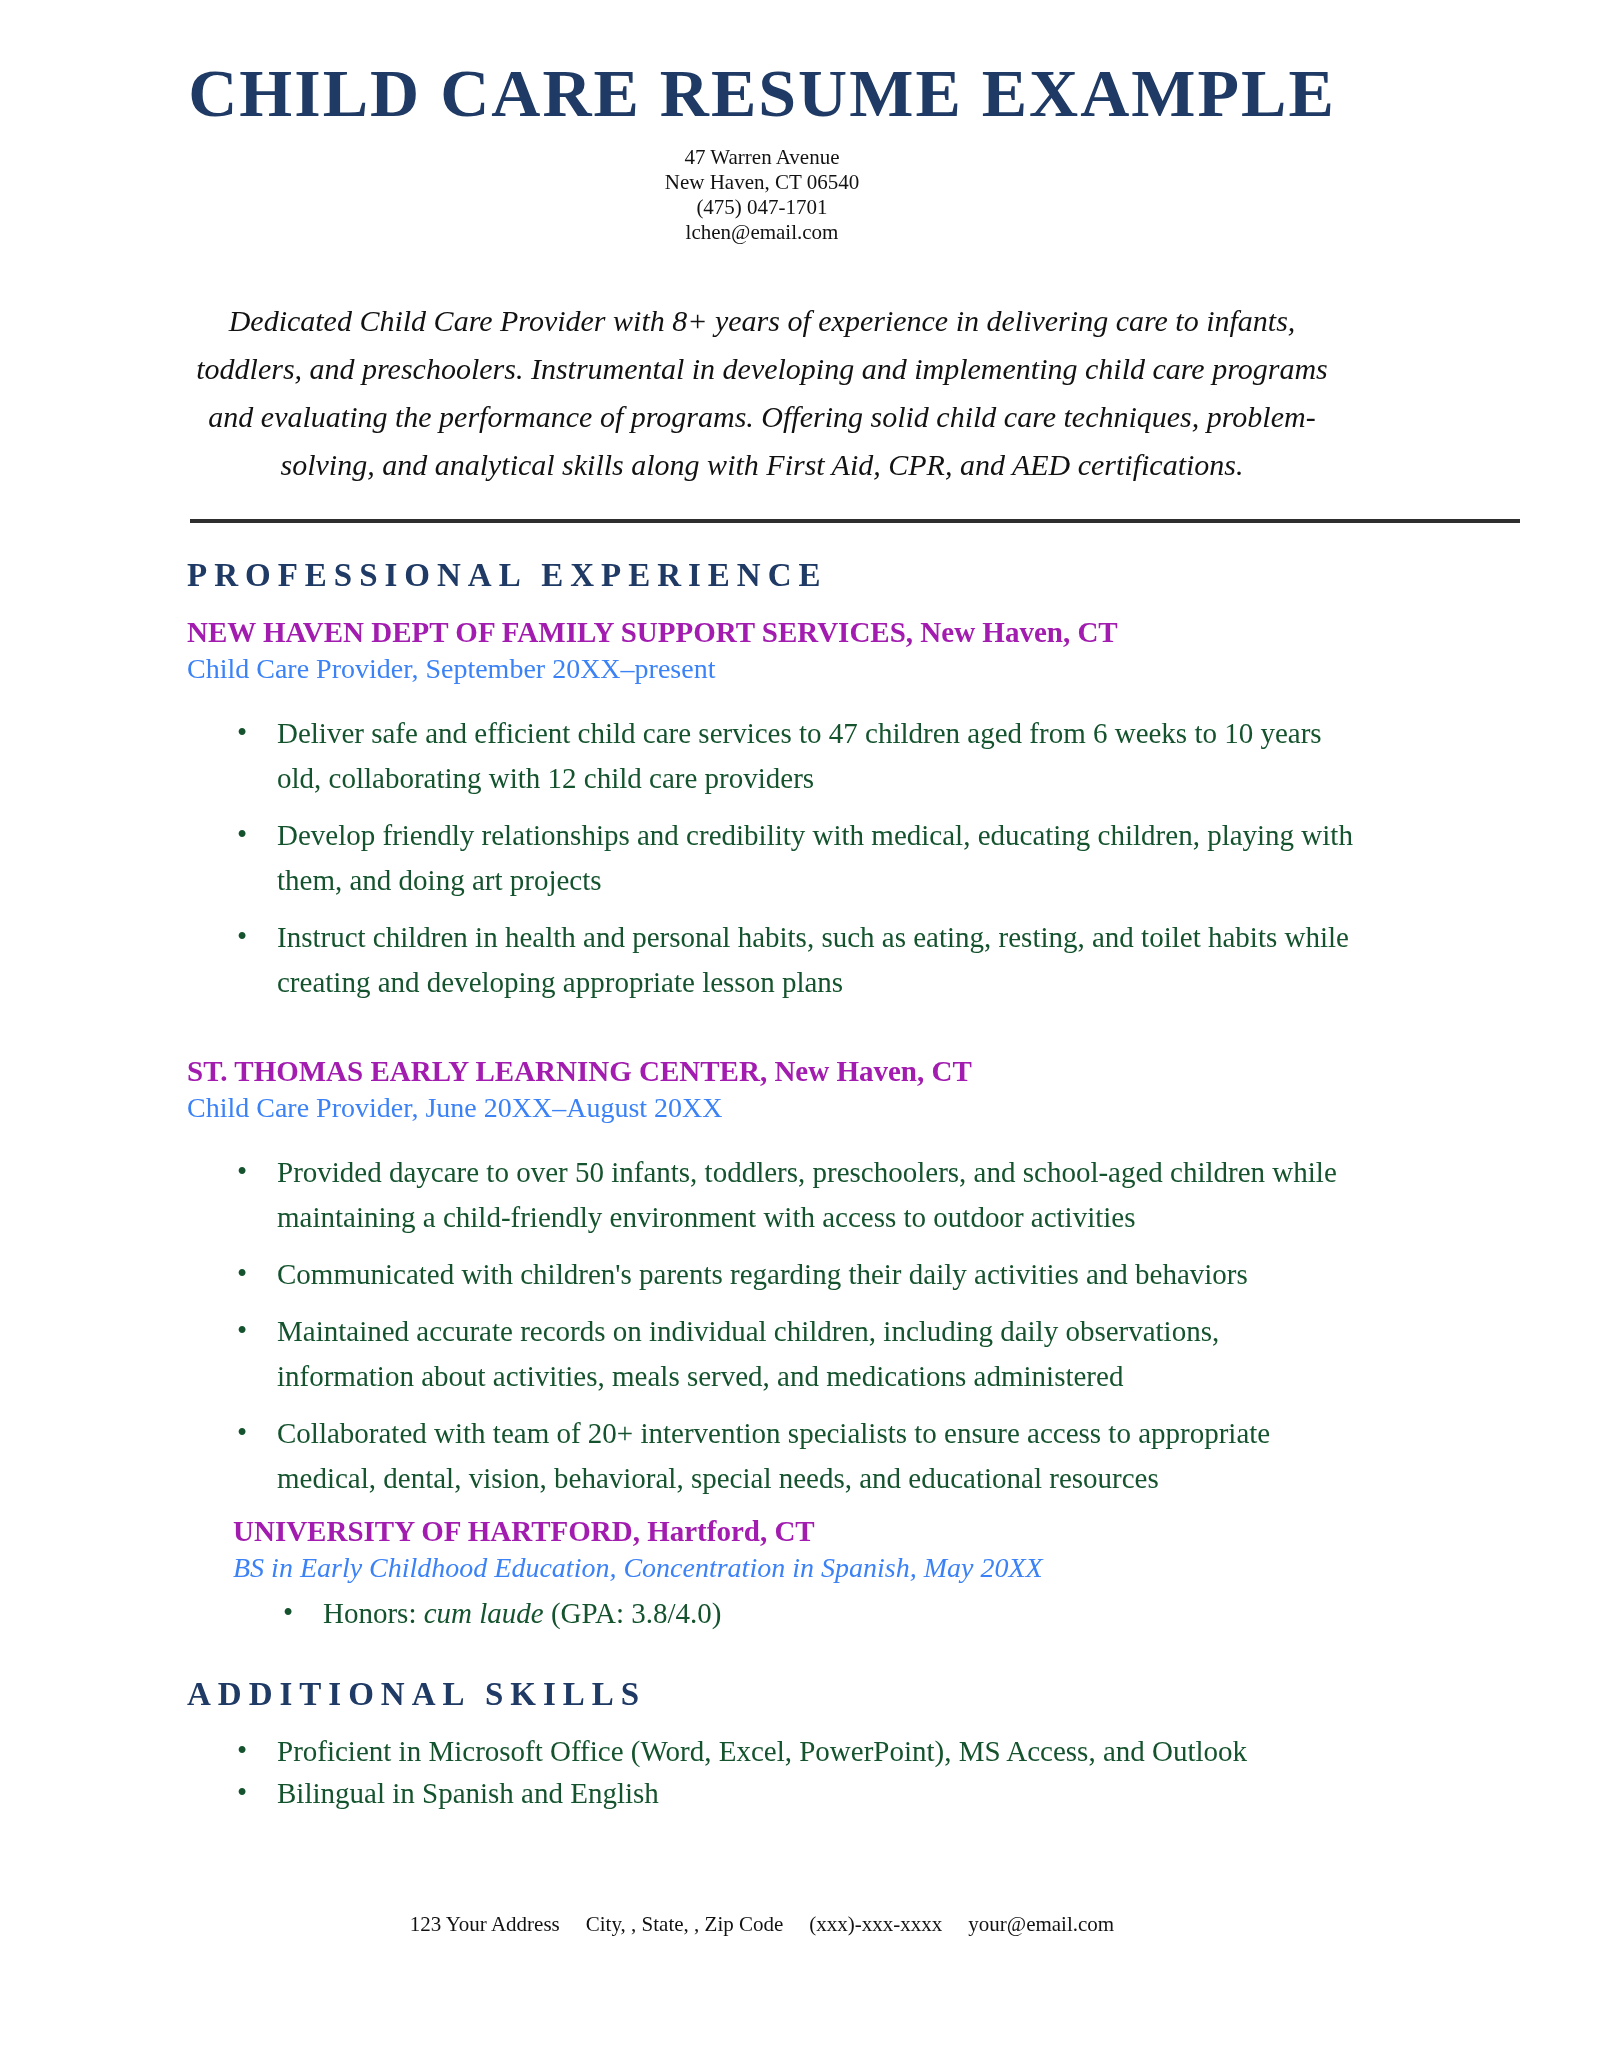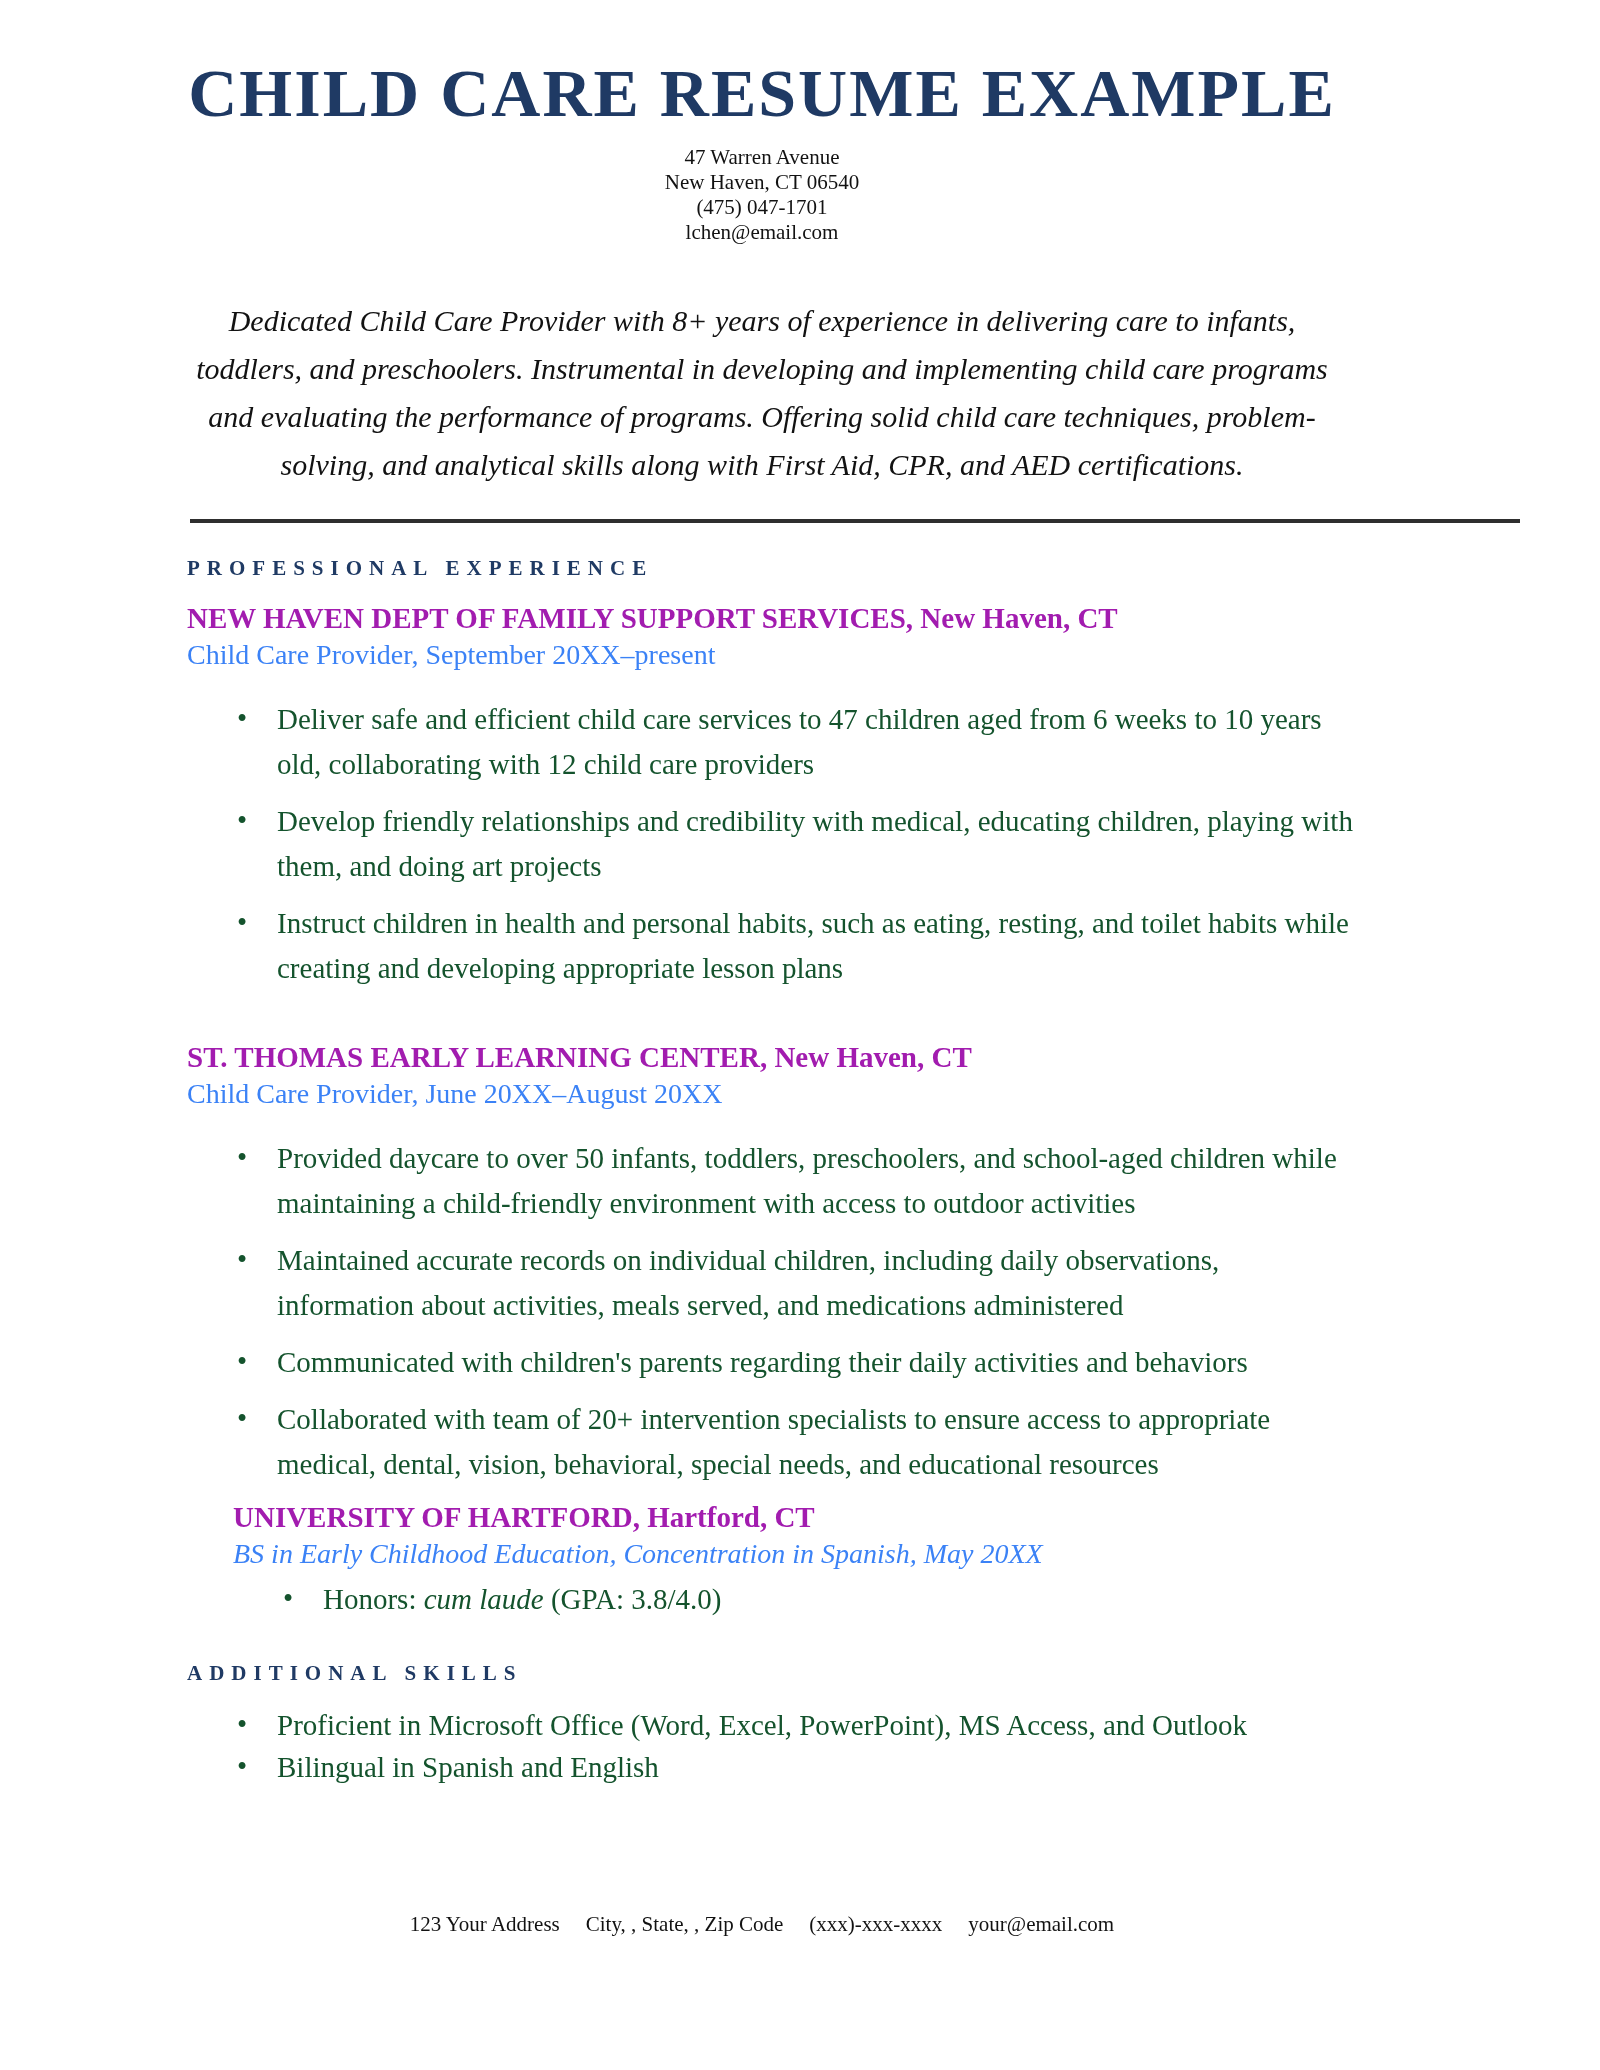--- a/index.html
+++ b/index.html
@@ -39,21 +39,21 @@
   }
   .rule {
     border:none;
     border-top:4px solid #2e2e2e;
     width:1330px;
     margin:30px 0 0 190px;
   }
   .body-col { padding:0 170px 0 187px; }
   .section-heading {
     margin:34px 0 20px 0;
-    font-size:21px;
+    font-size:33px;
     font-weight:bold;
     letter-spacing:7px;
     color:#1f3a64;
     line-height:1.1;
   }
   .job { margin-top:0; }
   .job + .job { margin-top:48px; }
   .company {
     font-size:29px;
     font-weight:bold;
@@ -129,22 +129,22 @@
         <li><span>Develop friendly relationships and credibility with medical, educating children, playing with them, and doing art projects</span></li>
         <li><span>Instruct children in health and personal habits, such as eating, resting, and toilet habits while creating and developing appropriate lesson plans</span></li>
       </ul>
     </div>
 
     <div class="job">
       <div class="company">ST. THOMAS EARLY LEARNING CENTER, New Haven, CT</div>
       <div class="role">Child Care Provider, June 20XX–August 20XX</div>
       <ul class="bullets">
         <li><span>Provided daycare to over 50 infants, toddlers, preschoolers, and school-aged children while maintaining a child-friendly environment with access to outdoor activities</span></li>
+        <li><span>Communicated with children's parents regarding their daily activities and behaviors</span></li>
         <li><span>Maintained accurate records on individual children, including daily observations, information about activities, meals served, and medications administered</span></li>
-        <li><span>Communicated with children's parents regarding their daily activities and behaviors</span></li>
         <li><span>Collaborated with team of 20+ intervention specialists to ensure access to appropriate medical, dental, vision, behavioral, special needs, and educational resources</span></li>
       </ul>
     </div>
 
 
     <div class="edu-block">
       <div class="company">UNIVERSITY OF HARTFORD, Hartford, CT</div>
       <div class="role italic">BS in Early Childhood Education, Concentration in Spanish, May 20XX</div>
       <ul class="bullets tight">
         <li><span>Honors: </span><span class="italic-inline">cum laude</span><span> (GPA: 3.8/4.0)</span></li>

